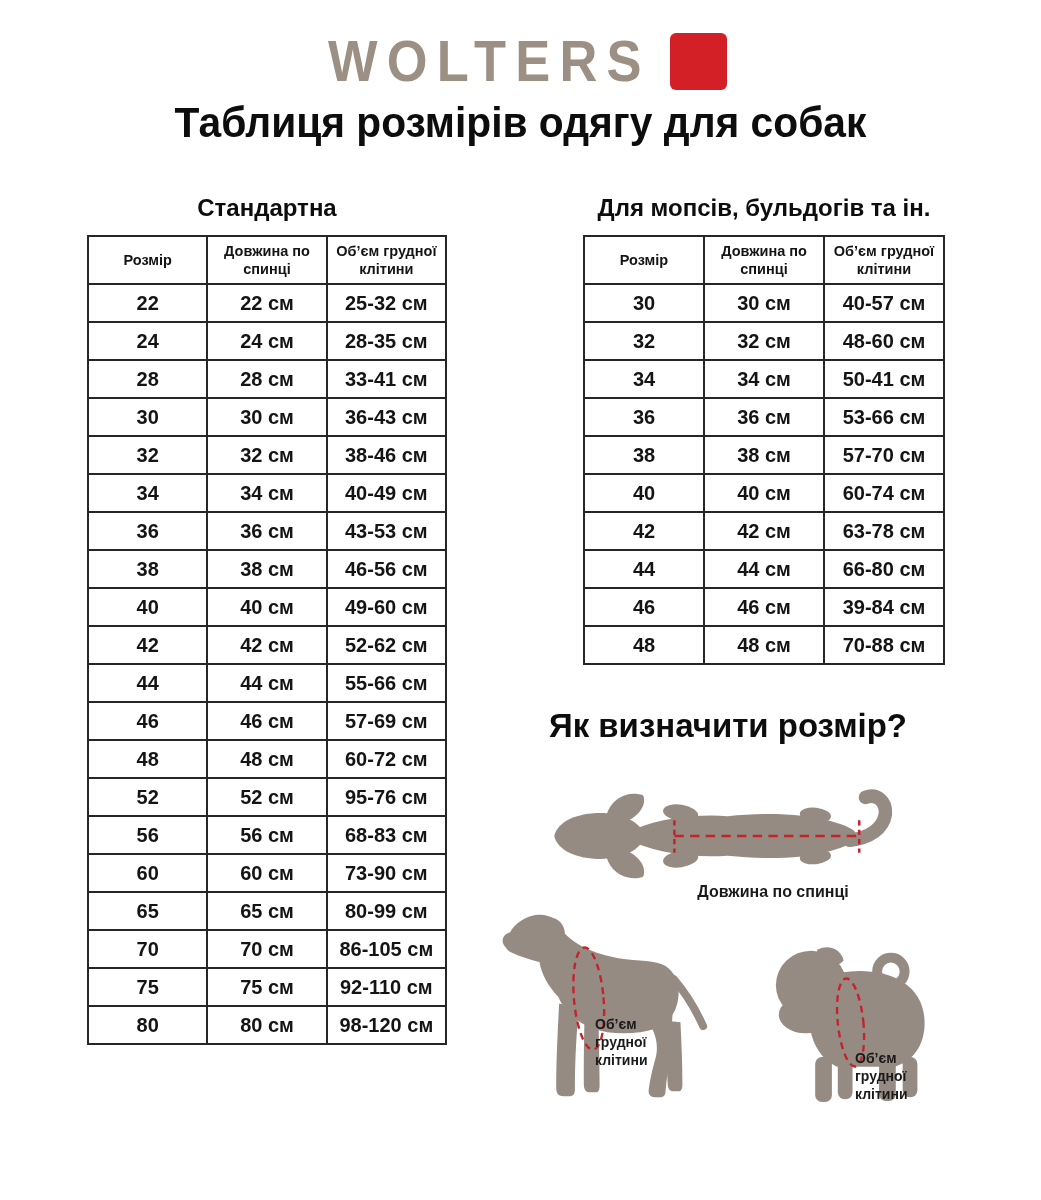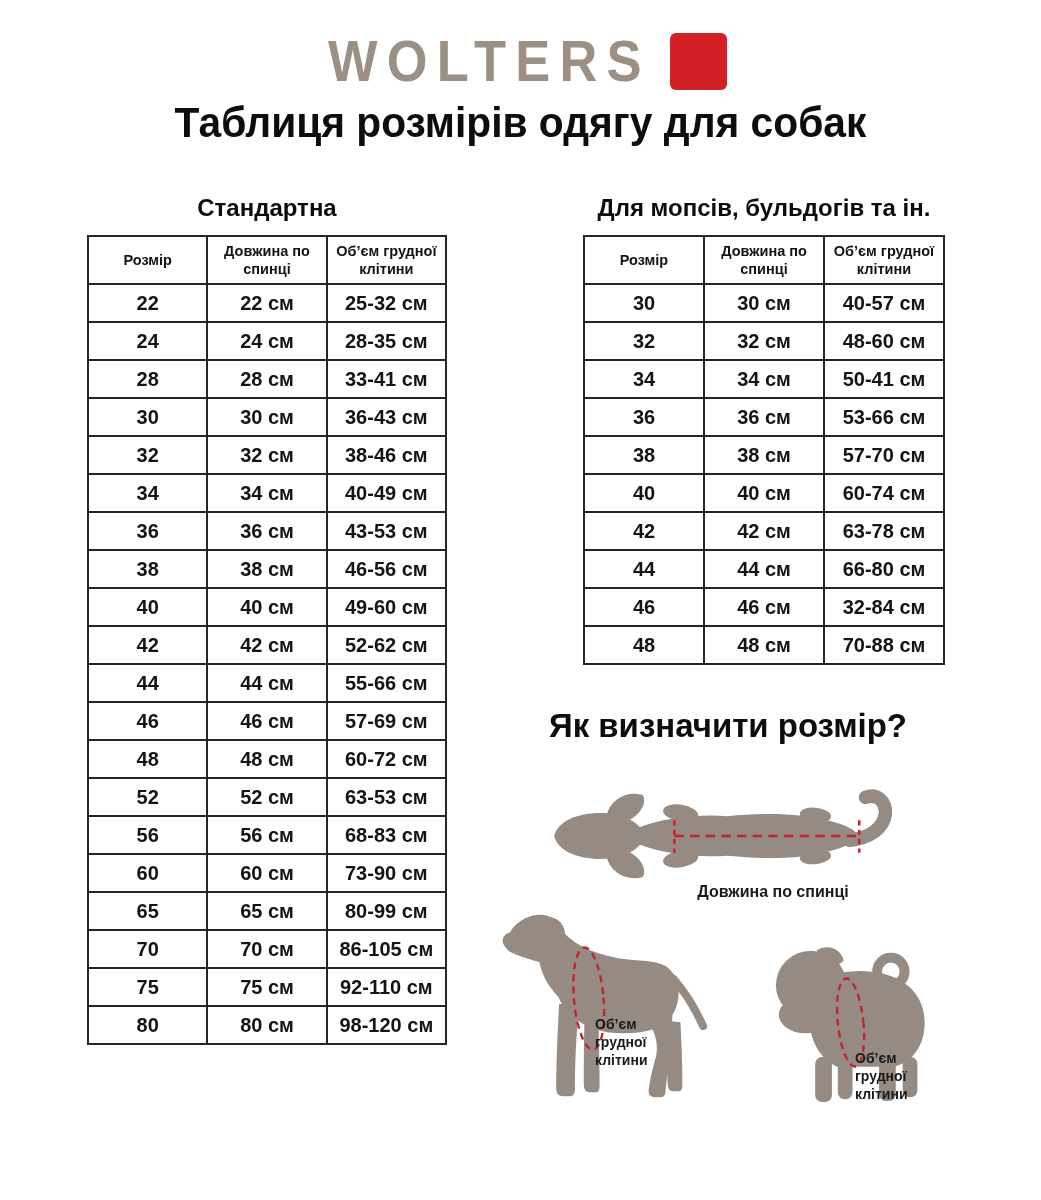--- a/index.html
+++ b/index.html
@@ -132,21 +132,21 @@
             <td>57-69 см</td>
           </tr>
           <tr>
             <td>48</td>
             <td>48 см</td>
             <td>60-72 см</td>
           </tr>
           <tr>
             <td>52</td>
             <td>52 см</td>
-            <td>63-53 см</td>
+            <td>95-76 см</td>
           </tr>
           <tr>
             <td>56</td>
             <td>56 см</td>
             <td>68-83 см</td>
           </tr>
           <tr>
             <td>60</td>
             <td>60 см</td>
             <td>73-90 см</td>
@@ -222,21 +222,21 @@
             <td>63-78 см</td>
           </tr>
           <tr>
             <td>44</td>
             <td>44 см</td>
             <td>66-80 см</td>
           </tr>
           <tr>
             <td>46</td>
             <td>46 см</td>
-            <td>32-84 см</td>
+            <td>39-84 см</td>
           </tr>
           <tr>
             <td>48</td>
             <td>48 см</td>
             <td>70-88 см</td>
           </tr>
         </tbody>
       </table>
   </div>
 

